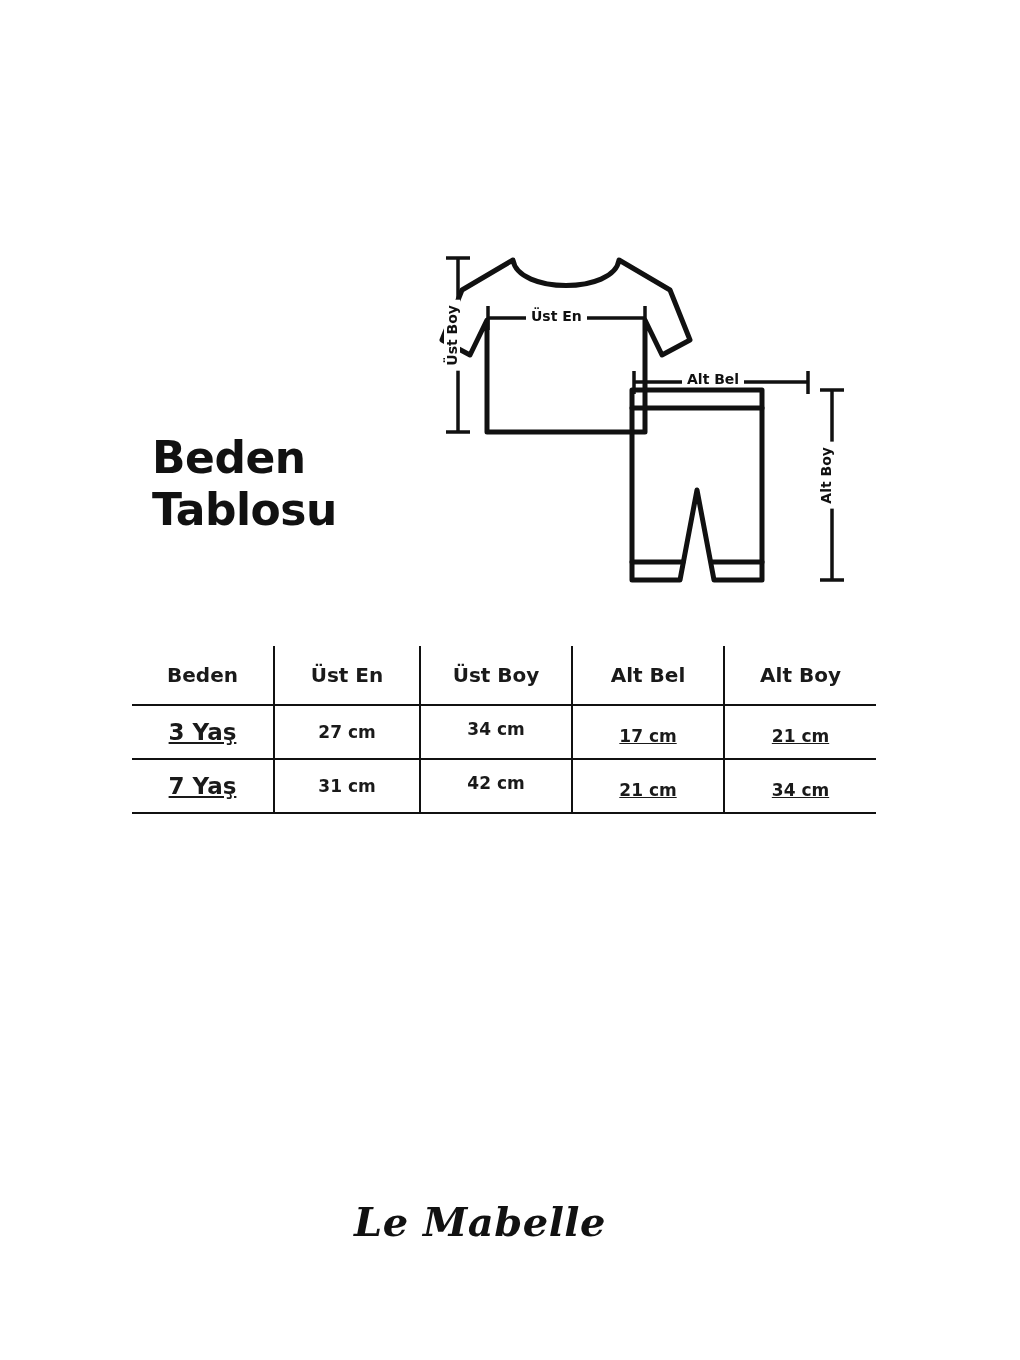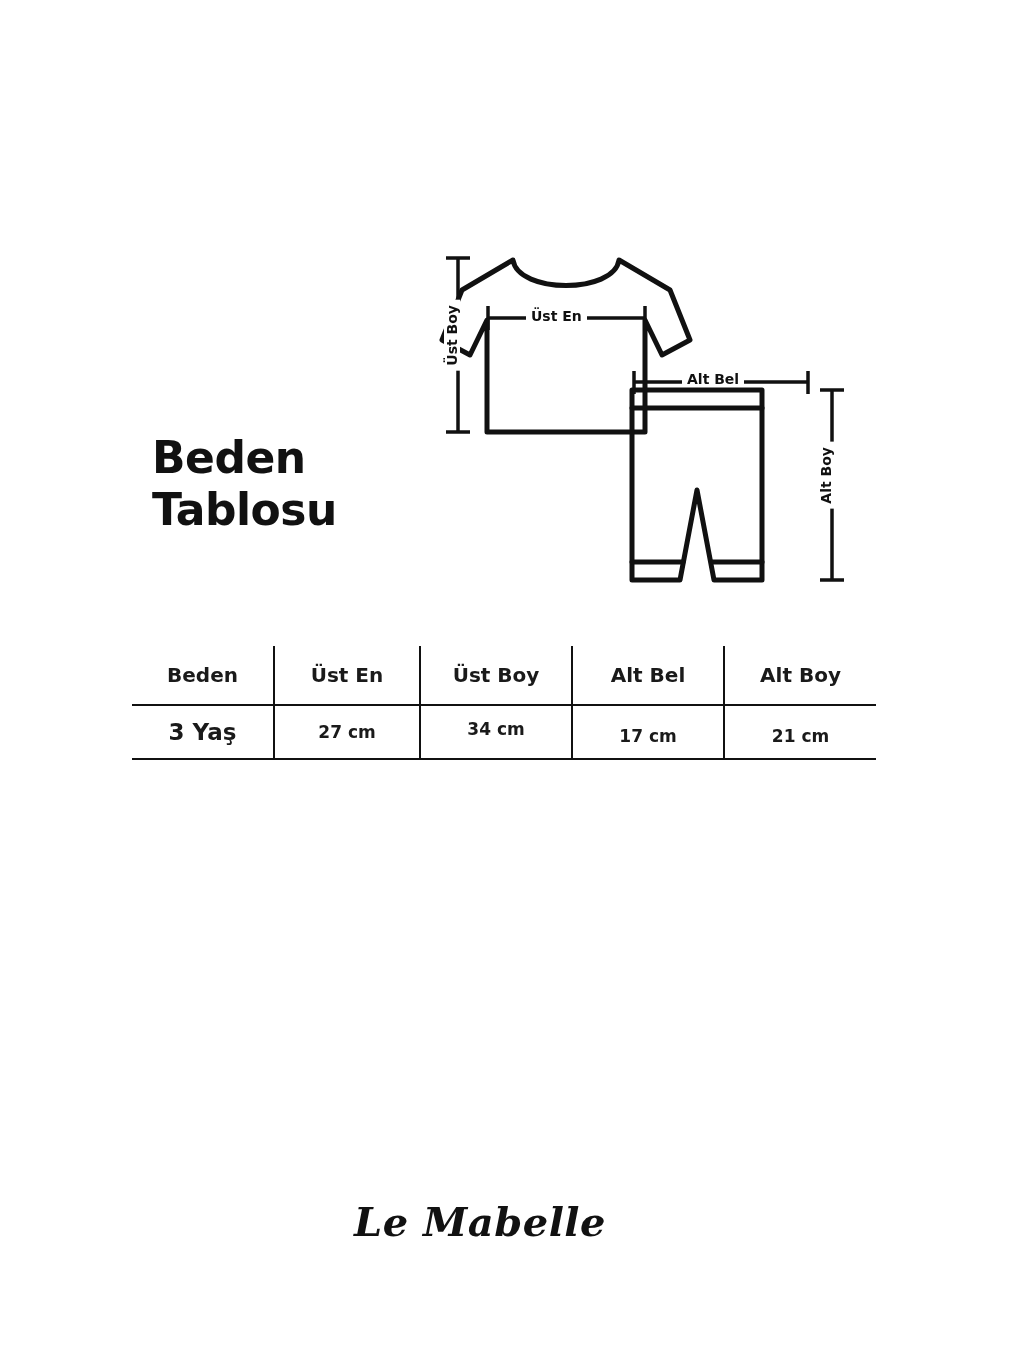--- a/index.html
+++ b/index.html
@@ -90,25 +90,25 @@
   table.size-table th:last-child,
   table.size-table td:last-child {
     border-right: none;
   }
   table.size-table col.c0 { width: 142px; }
   table.size-table col.c1 { width: 146px; }
   table.size-table col.c2 { width: 152px; }
   table.size-table col.c3 { width: 152px; }
   table.size-table col.c4 { width: 152px; }
 
-  table.size-table td.first-col { font-size: 23px; }
+  table.size-table td.first-col { font-size: 23px; text-decoration: underline; }
 
   
   table.size-table td.c-2 { position: relative; top: -3px; }
-  table.size-table td.c-3 { position: relative; top: 4px; }
+  table.size-table td.c-3 { position: relative; top: 4px; text-decoration: underline; }
 
   
   .logo {
     position: absolute;
     left: 0;
     top: 1198px;
     width: 960px;
     text-align: center;
     font-family: "DejaVu Serif", serif;
     font-style: italic;
@@ -204,17 +204,24 @@
       </tr>
     </thead>
     <tbody>
       <tr>
         <td class="first-col">3 Yaş</td>
         <td>27 cm</td>
         <td class="c-2">34 cm</td>
         <td class="c-3">17 cm</td>
         <td class="c-3">21 cm</td>
       </tr>
+      <tr>
+        <td class="first-col">7 Yaş</td>
+        <td>31 cm</td>
+        <td class="c-2">42 cm</td>
+        <td class="c-3">21 cm</td>
+        <td class="c-3">34 cm</td>
+      </tr>
     </tbody>
   </table>
 </div>
 
 <div class="logo">Le Mabelle</div>
 
 </body></html>

